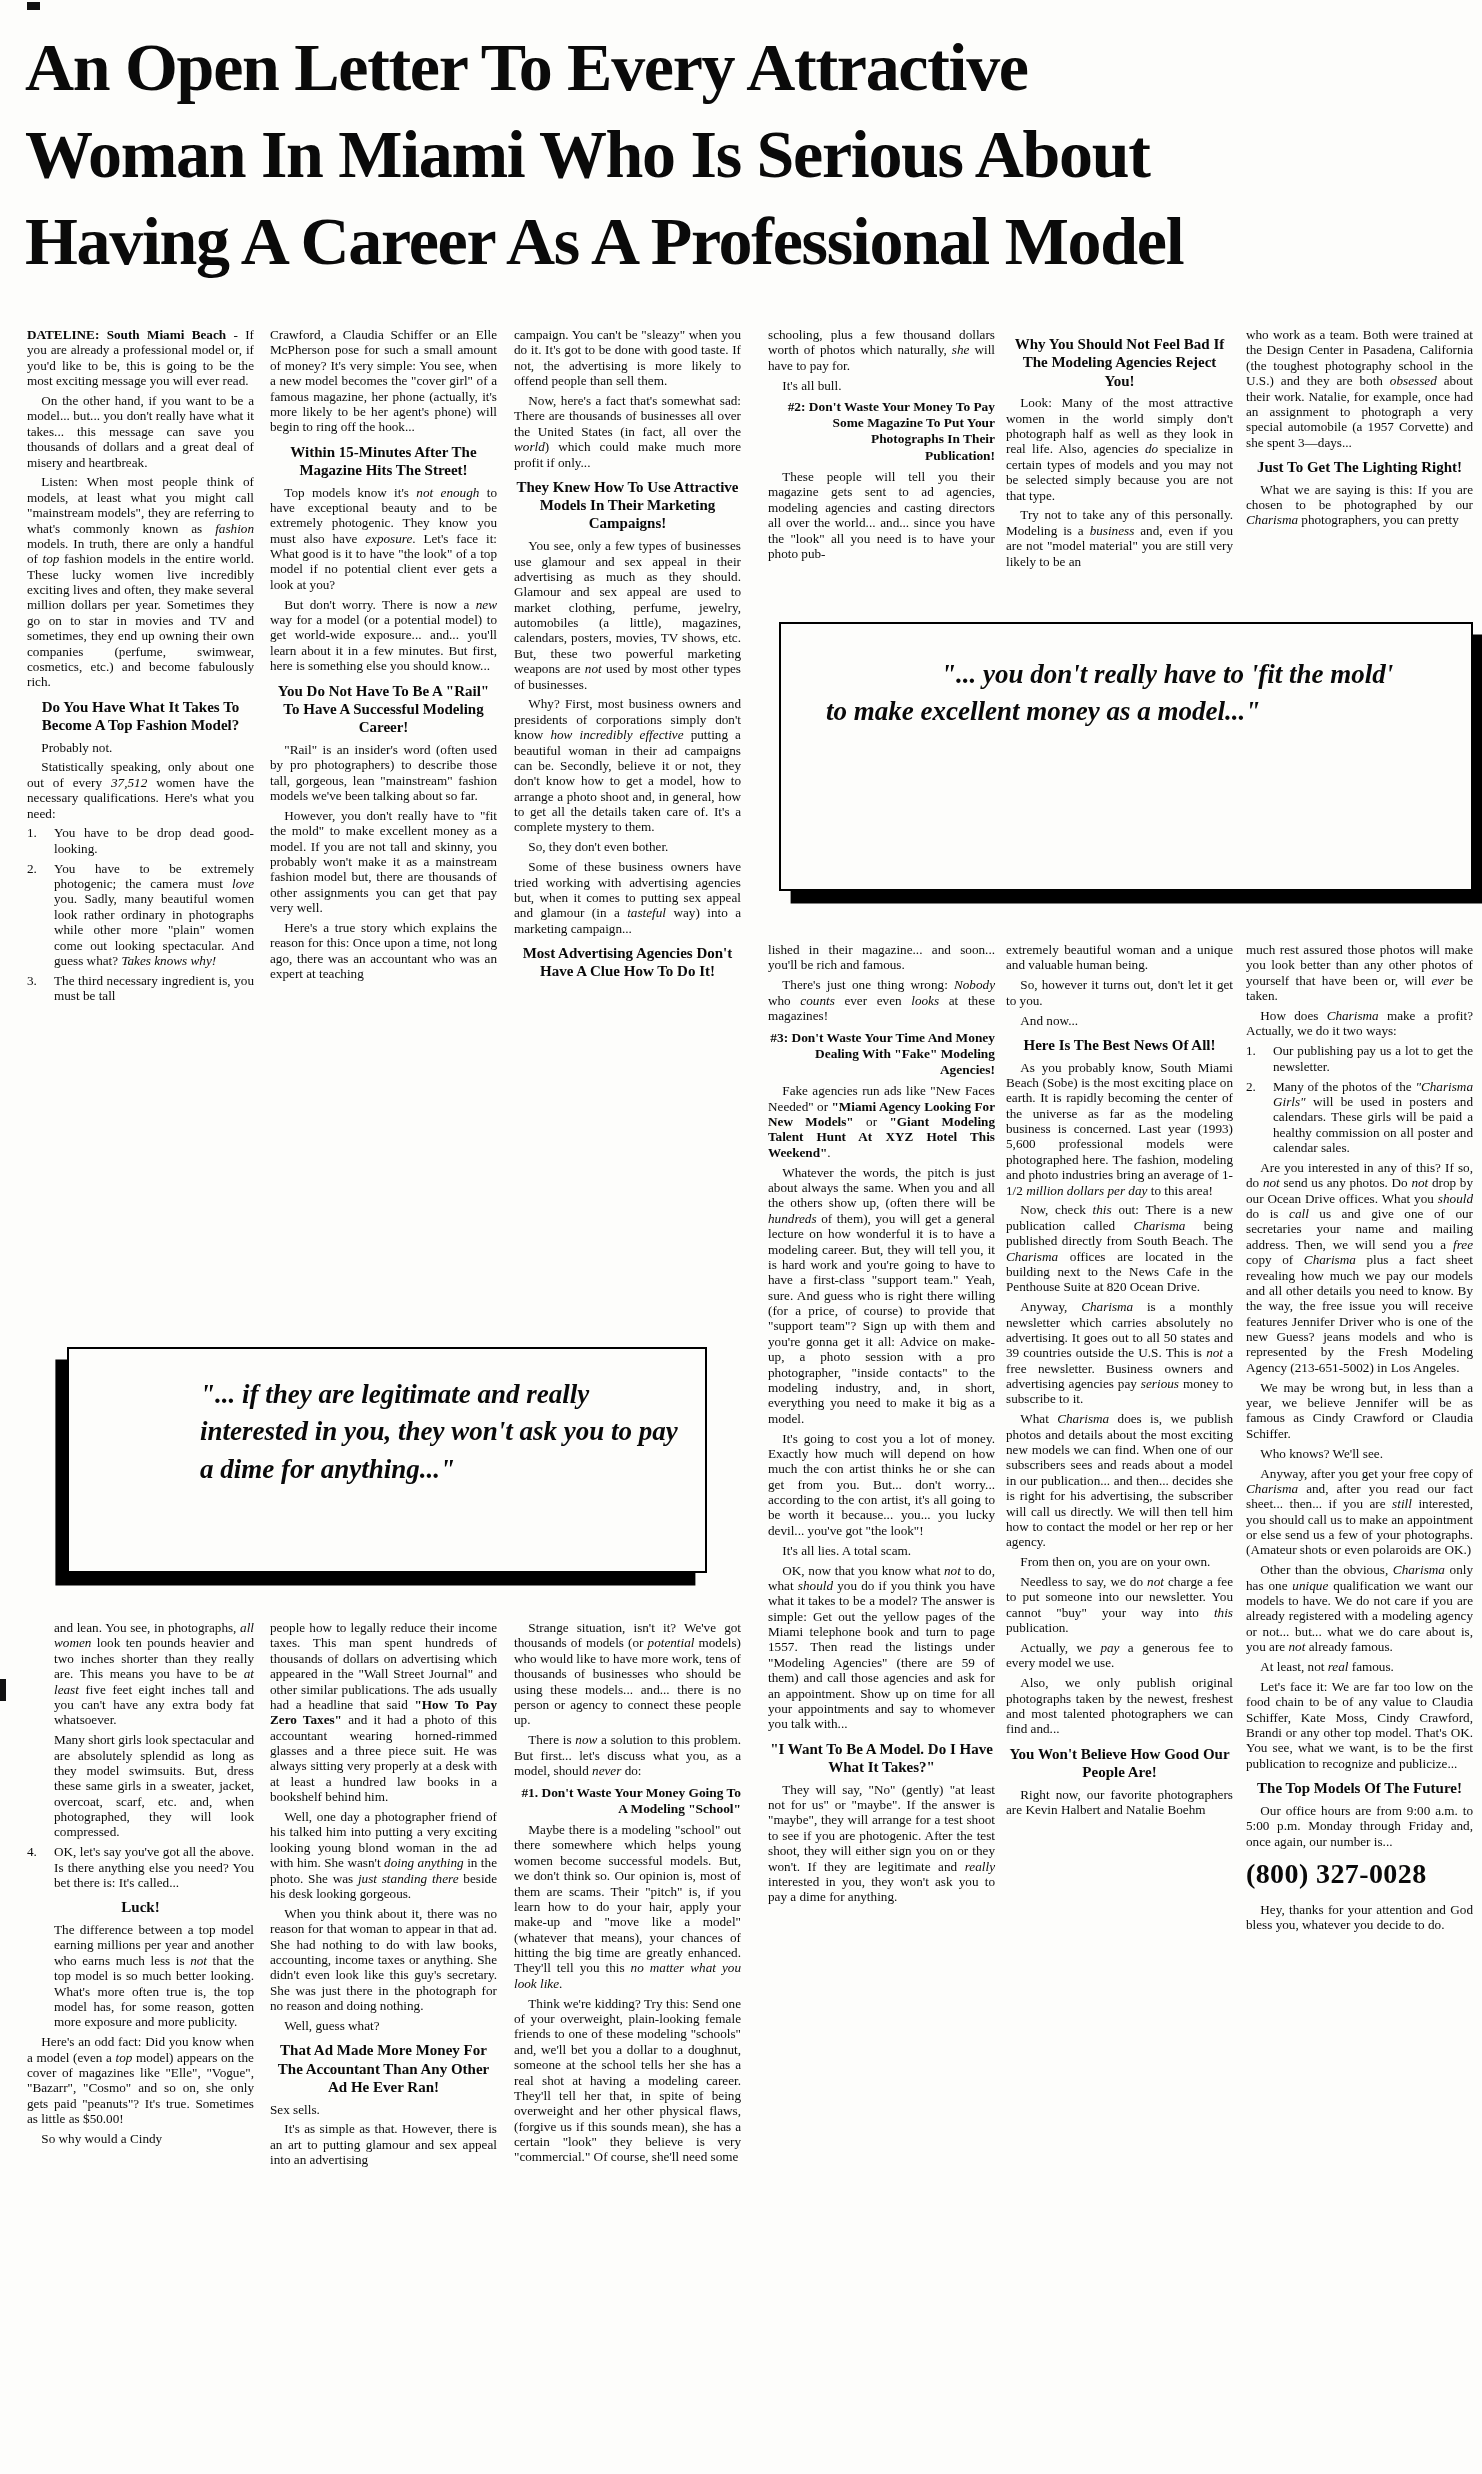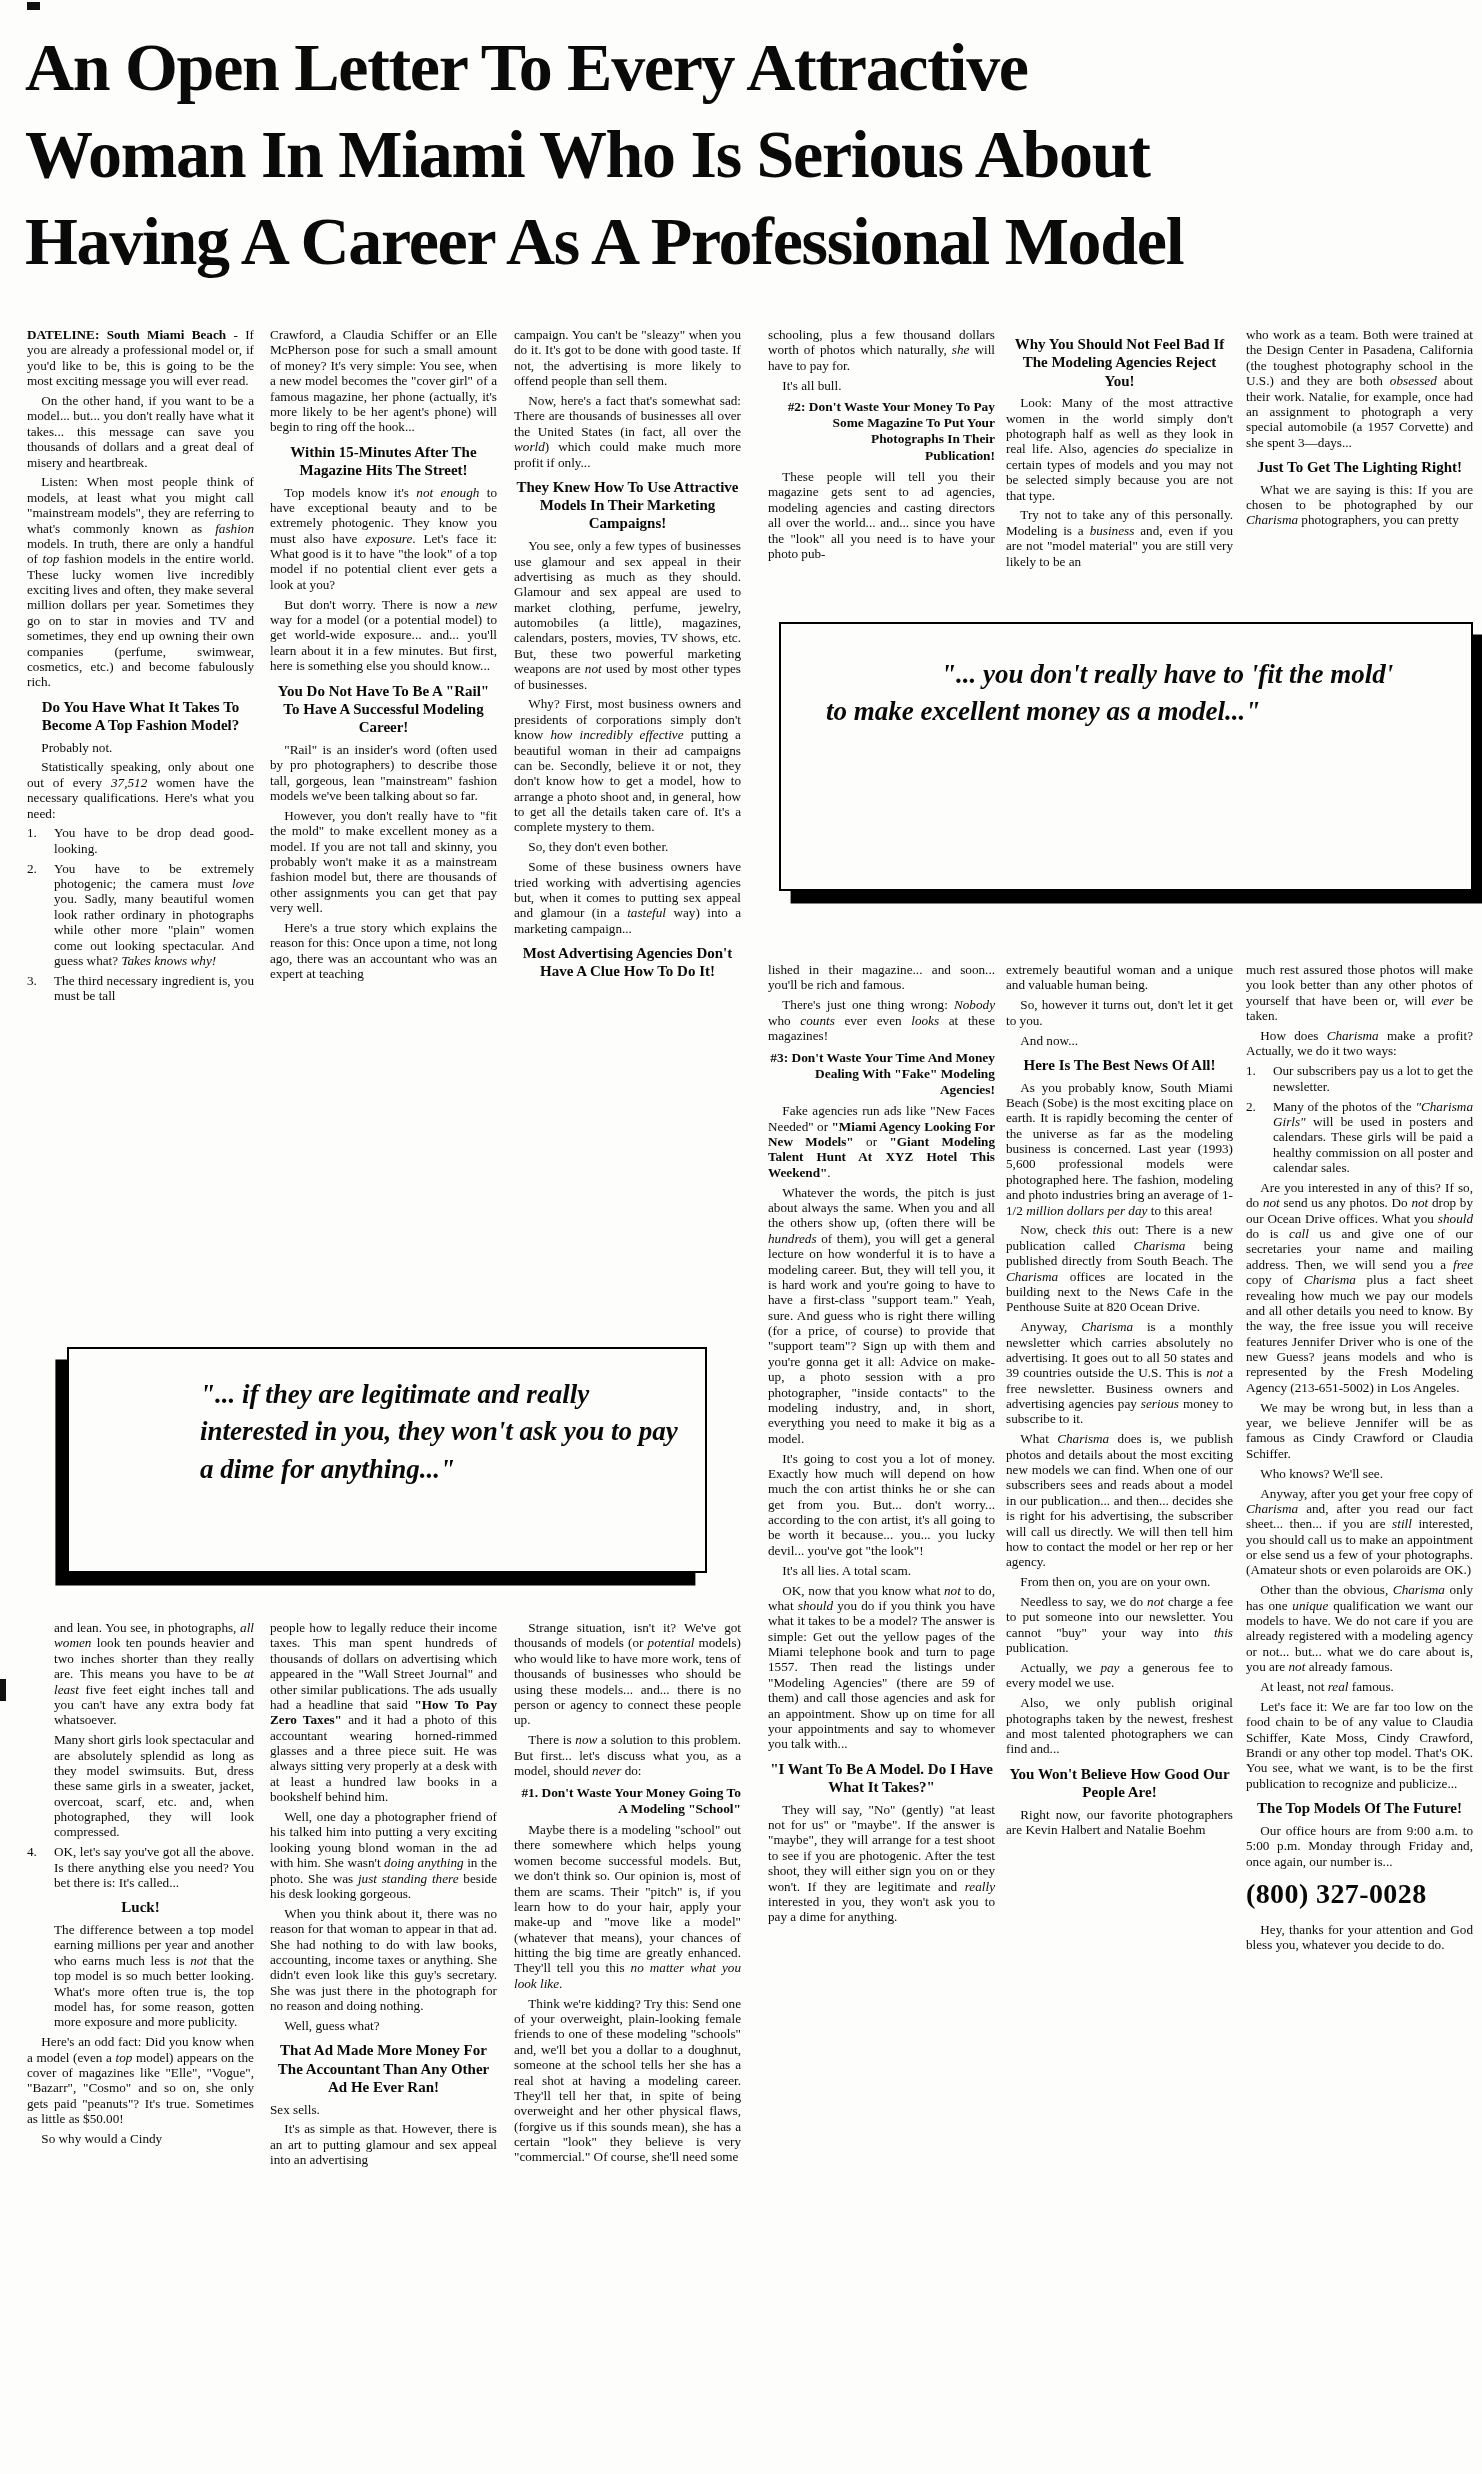--- a/index.html
+++ b/index.html
@@ -6,21 +6,21 @@
   .page{position:relative;width:1482px;height:2475px;background:#fdfdfb;overflow:hidden;
         font-family:"Liberation Serif","DejaVu Serif",serif;color:#0a0a0a;margin:0 auto;}
   .headline{position:absolute;top:24px;left:25px;width:1432px;}
   .headline-line{font-size:68px;line-height:87px;font-weight:bold;letter-spacing:-1.3px;white-space:nowrap;}
   .body{position:absolute;top:327px;left:0;width:1482px;height:2148px;}
   .col{position:absolute;top:0;width:227px;font-size:13.2px;line-height:1.165;}
   .c1{left:27px}.c2{left:270px}.c3{left:514px}.c4{left:768px}.c5{left:1006px}.c6{left:1246px}
   .sec-top{position:relative;}
   .sec-bottom{position:absolute;left:0;width:227px;}
   .grpA .sec-bottom{top:1293px;}
-  .grpB .sec-bottom{top:635px;}
+  .grpB .sec-bottom{top:615px;}
   .para{margin:0 0 4.5px;text-indent:14.3px;text-align:justify;}
   .noind{text-indent:0;}
   .subhead{font-size:15px;line-height:1.22;text-align:center;margin:8px 1.8px 5.4px;font-weight:bold;}
   .hashitem{font-weight:bold;font-size:13.4px;padding-left:34px;text-indent:-34px;text-align:right;
             margin:6.3px 0 5.4px;line-height:1.2;}
   .numitem{display:flex;margin:0 0 4.5px;}
   .num{flex:0 0 27px;}
   .litext{flex:1;text-align:justify;}
   .licont{padding-left:27px;text-indent:0;}
   .phone{font-weight:bold;font-size:28px;letter-spacing:0.4px;margin:9px 0 11px;white-space:nowrap;text-indent:0;}
@@ -176,21 +176,21 @@
       <div class="sec-top">
           <p class="para noind">who work as a team. Both were trained at the Design Center in Pasadena, California (the toughest photography school in the U.S.) and they are both <i>obsessed</i> about their work. Natalie, for example, once had an assignment to photograph a very special automobile (a 1957 Corvette) and she spent 3—days...</p>
           <h3 class="subhead">Just To Get The Lighting Right!</h3>
           <p class="para">What we are saying is this: If you are chosen to be photographed by our <i>Charisma</i> photographers, you can pretty</p>
         </div>
       <div class="sec-bottom">
           <p class="para noind">much rest assured those photos will make you look better than any other photos of yourself that have been or, will <i>ever</i> be taken.</p>
           <p class="para">How does <i>Charisma</i> make a profit? Actually, we do it two ways:</p>
           <div class="numitem">
             <span class="num">1.</span>
-            <div class="litext">Our subscribers pay us a lot to get the newsletter.</div>
+            <div class="litext">Our publishing pay us a lot to get the newsletter.</div>
           </div>
           <div class="numitem">
             <span class="num">2.</span>
             <div class="litext">Many of the photos of the <i>"Charisma Girls"</i> will be used in posters and calendars. These girls will be paid a healthy commission on all poster and calendar sales.</div>
           </div>
           <p class="para">Are you interested in any of this? If so, do <i>not</i> send us any photos. Do <i>not</i> drop by our Ocean Drive offices. What you <i>should</i> do is <i>call</i> us and give one of our secretaries your name and mailing address. Then, we will send you a <i>free</i> copy of <i>Charisma</i> plus a fact sheet revealing how much we pay our models and all other details you need to know. By the way, the free issue you will receive features Jennifer Driver who is one of the new Guess? jeans models and who is represented by the Fresh Modeling Agency (213-651-5002) in Los Angeles.</p>
           <p class="para">We may be wrong but, in less than a year, we believe Jennifer will be as famous as Cindy Crawford or Claudia Schiffer.</p>
           <p class="para">Who knows? We'll see.</p>
           <p class="para">Anyway, after you get your free copy of <i>Charisma</i> and, after you read our fact sheet... then... if you are <i>still</i> interested, you should call us to make an appointment or else send us a few of your photographs. (Amateur shots or even polaroids are OK.)</p>
           <p class="para">Other than the obvious, <i>Charisma</i> only has one <i>unique</i> qualification we want our models to have. We do not care if you are already registered with a modeling agency or not... but... what we do care about is, you are <i>not</i> already famous.</p>

